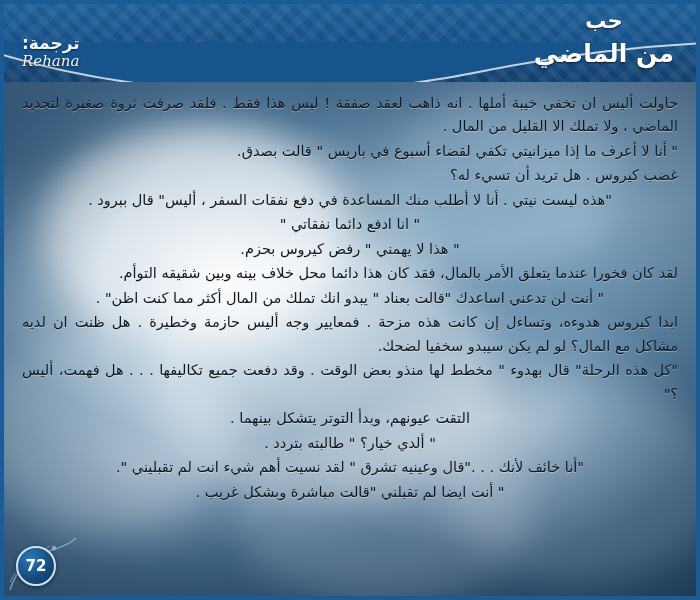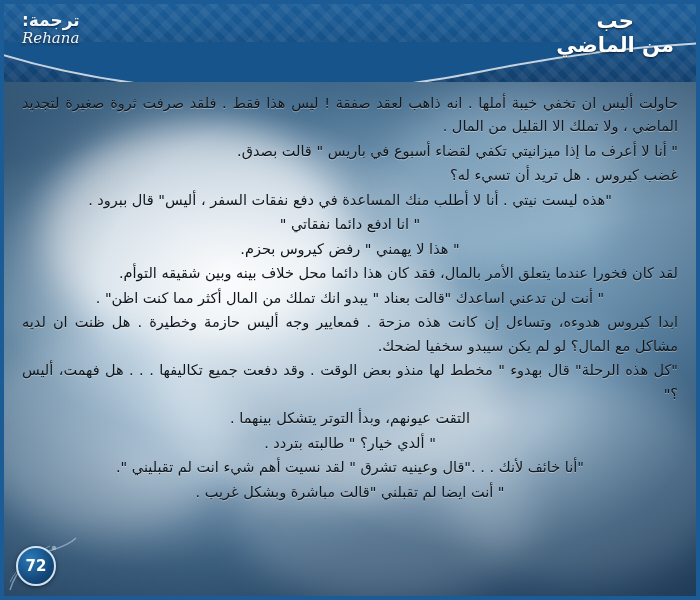--- a/index.html
+++ b/index.html
@@ -81,39 +81,40 @@
     text-shadow: 0 1px 2px rgba(0,0,0,0.65);
     z-index: 5;
   }
   .title-main {
     font-size: 21px;
     font-weight: bold;
     line-height: 1.05;
     letter-spacing: 0.5px;
   }
   .title-sub {
-    font-size: 21px;
+    font-size: 25px;
     font-weight: bold;
     line-height: 1.1;
-    margin-top: 2px;
+    margin-top: 8px;
   }
 
   .translator {
     position: absolute;
     top: 7px; left: 18px;
     z-index: 5;
     text-align: left;
     direction: rtl;
   }
   .translator-label {
     color: #f2f7fb;
     font-size: 17px;
     font-weight: bold;
     text-shadow: 0 1px 2px rgba(0,0,0,0.6);
     line-height: 1.1;
+    margin-top: 23px;
   }
   .translator-name {
     color: #eef4fa;
     font-size: 15px;
     font-style: italic;
     font-family: "DejaVu Serif", "Liberation Serif", serif;
     text-shadow: 0 1px 3px rgba(0,0,0,0.7);
     line-height: 1.1;
     direction: ltr;
     text-align: left;

